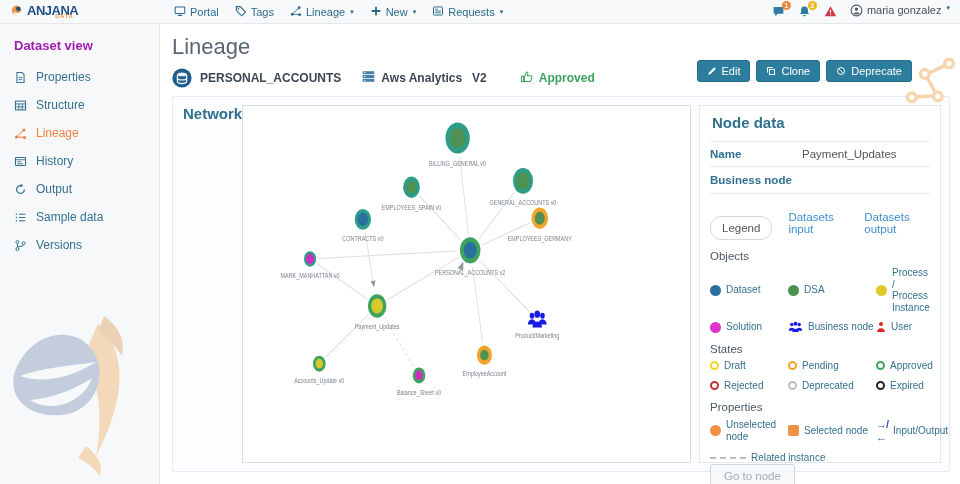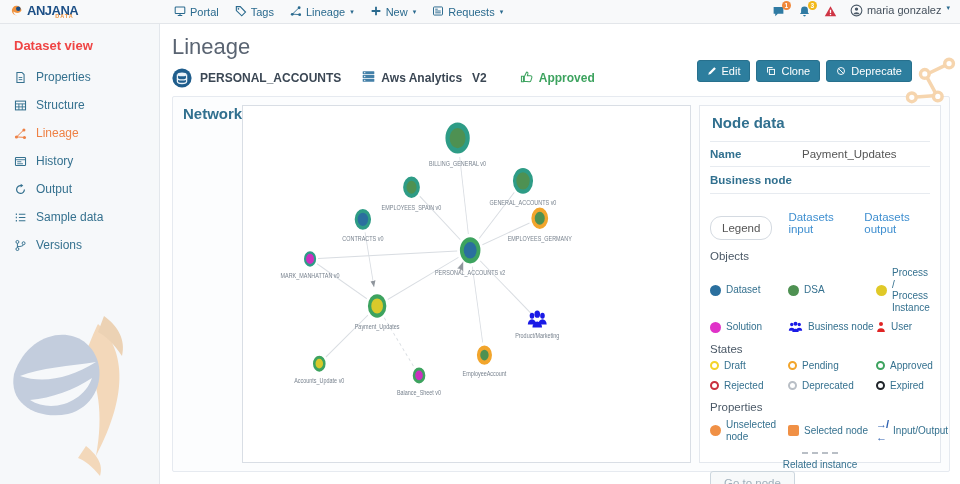--- a/index.html
+++ b/index.html
@@ -16,21 +16,21 @@
   .caret{font-size:7px;color:#2a6a8e;margin-left:1px}
   .nav-right{margin-left:auto;display:flex;align-items:center;gap:13px}
   .nav-ico{position:relative;color:#2f7ba3;cursor:pointer;display:flex}
   .nav-ico svg{width:13px;height:13px}
   .badge{position:absolute;top:-4px;right:-6px;min-width:9px;height:9px;border-radius:5px;font-size:6.5px;color:#fff;display:flex;align-items:center;justify-content:center;padding:0 1px;font-weight:bold}
   .user-chip{display:flex;align-items:flex-start;gap:4px;font-size:11px;color:#44505c;cursor:pointer}
   .user-chip svg{width:13px;height:13px;color:#4a5866}
   
   .layout{display:flex;height:460px}
   .sidebar{width:160px;background:#f6f8fa;border-right:1px solid #e3e7ec;position:relative;padding-top:6px;flex:0 0 auto}
-  .sb-title{font-size:13px;font-weight:bold;color:#ef4444;padding:8px 14px 10px}
+  .sb-title{font-size:13px;font-weight:bold;color:#a21caf;padding:8px 14px 10px}
   .sb-item{display:flex;align-items:center;gap:9px;padding:7px 14px;font-size:12px;color:#35718f;cursor:pointer}
   .sb-item svg{width:13px;height:13px;flex:0 0 auto}
   .sb-item.active{color:#ee8145}
   .fairy{position:absolute;left:0;bottom:0;width:152px;height:188px;pointer-events:none}
   main{flex:1;position:relative;padding:0 10px 0 12px}
   
   .page-title{font-size:22px;font-weight:normal;color:#5a6472;margin:10px 0 8px}
   .ds-row{display:flex;align-items:center;gap:8px;font-size:12px;color:#3b4754;margin-bottom:4px}
   .ds-row .ds-ic{width:20px;height:20px}
   .ds-name{font-weight:bold}
@@ -468,21 +468,21 @@
               </div>
               <div class="lg-item">
                 <span class="sw s" style="background:#f09045"></span>
                 <span>Selected node</span>
               </div>
               <div class="lg-item">
                 <span class="io" style="color:#2b5fb0">→/←</span>
                 <span>Input/Output</span>
               </div>
             </div>
-            <div class="lg-item" style="margin-top: 9px; flex-direction: column;">
+            <div class="lg-item" style="margin-top: 9px;">
               <span class="dashline" style="border-color:#b9bfc6"></span>
               <span>Related instance</span>
             </div>
           </div>
         <button class="go-btn" disabled="">Go to node</button>
       </div>
     </section>
   </main>
 </div>
 

